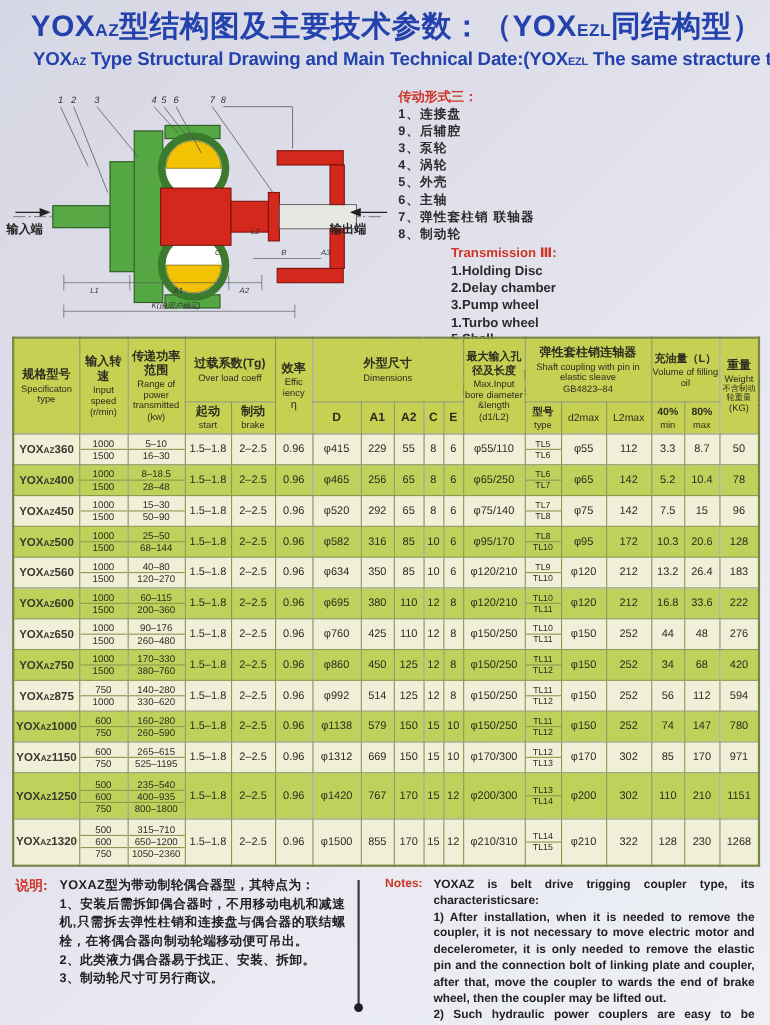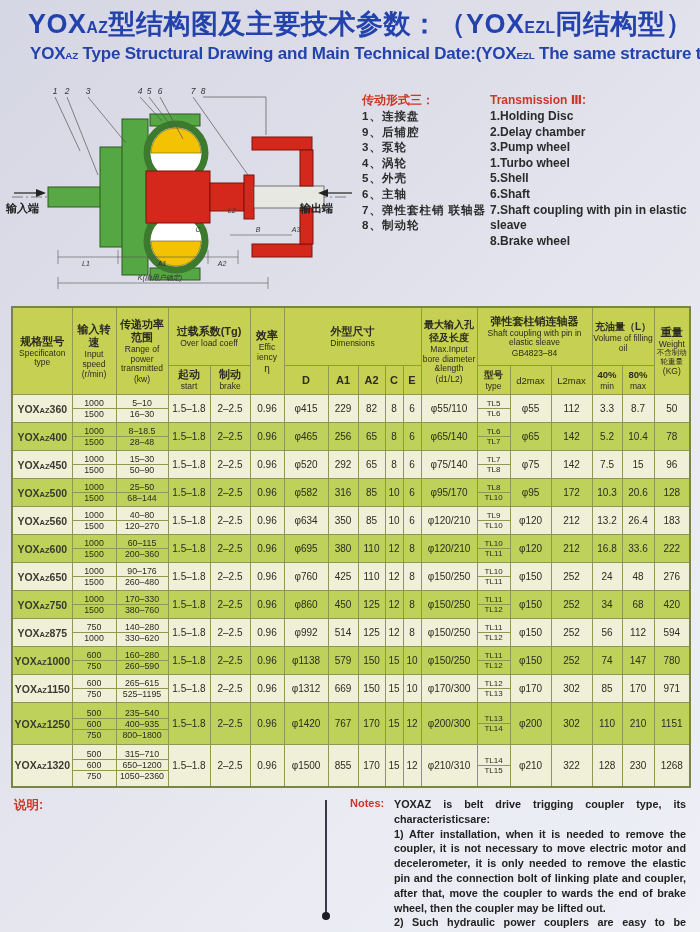--- a/index.html
+++ b/index.html
@@ -6,23 +6,23 @@
   body{width:700px;height:932px;font-family:"Liberation Sans","DejaVu Sans",sans-serif;}
   #page{position:relative;width:700px;height:932px;overflow:hidden;
     background:linear-gradient(135deg,#d6d7e4 0%,#dfdfea 35%,#e9eaf2 70%,#eef0f6 100%);}
   
   .title-zh{position:absolute;left:28px;top:6px;color:#2342ad;font-weight:bold;
     font-size:27px;letter-spacing:.5px;white-space:nowrap;}
   .title-en{position:absolute;left:30px;top:44px;color:#2342ad;font-weight:bold;
     font-size:17px;white-space:nowrap;letter-spacing:-0.2px;}
   .subsc{font-size:.58em;}
   
-  .legend{position:absolute;left:362px;top:92px;width:332px;display:flex;}
+  .legend{position:absolute;left:362px;top:80px;width:332px;display:flex;flex-direction:column;}
   .lg-col-zh{width:128px;}
-  .lg-col-en{flex:1;}
+  .lg-col-en{flex:1;margin-left:48px;}
   .lg-title{color:#cf3526;font-weight:bold;font-size:12px;line-height:16px;margin-bottom:1px;}
   .lg-item{color:#2b2b2b;font-weight:bold;font-size:11.5px;line-height:15.6px;}
   .lg-col-zh .lg-item{letter-spacing:1px;}
   .lg-col-en .lg-item{font-size:12px;}
   
   .drawing{position:absolute;left:0;top:84px;width:360px;height:218px;}
   
   .spec-table{position:absolute;left:11px;top:306px;width:678px;border-collapse:collapse;
     table-layout:fixed;border:2px solid #7a8444;}
   .spec-table th,.spec-table td{border:1px solid #8d9850;padding:0;text-align:center;
@@ -315,21 +315,21 @@
             <div class="stk">
               <div class="sl sb">5–10</div>
               <div class="sl">16–30</div>
             </div>
           </td>
           <td>1.5–1.8</td>
           <td>2–2.5</td>
           <td>0.96</td>
           <td>φ415</td>
           <td>229</td>
-          <td>82</td>
+          <td>55</td>
           <td>8</td>
           <td>6</td>
           <td>φ55/110</td>
           <td class="tl">
             <div class="stk">
               <div class="sl sb">TL5</div>
               <div class="sl">TL6</div>
             </div>
           </td>
           <td>φ55</td>
@@ -353,21 +353,21 @@
             </div>
           </td>
           <td>1.5–1.8</td>
           <td>2–2.5</td>
           <td>0.96</td>
           <td>φ465</td>
           <td>256</td>
           <td>65</td>
           <td>8</td>
           <td>6</td>
-          <td>φ65/140</td>
+          <td>φ65/250</td>
           <td class="tl">
             <div class="stk">
               <div class="sl sb">TL6</div>
               <div class="sl">TL7</div>
             </div>
           </td>
           <td>φ65</td>
           <td>142</td>
           <td>5.2</td>
           <td>10.4</td>
@@ -537,21 +537,21 @@
           <td>8</td>
           <td>φ150/250</td>
           <td class="tl">
             <div class="stk">
               <div class="sl sb">TL10</div>
               <div class="sl">TL11</div>
             </div>
           </td>
           <td>φ150</td>
           <td>252</td>
-          <td>24</td>
+          <td>44</td>
           <td>48</td>
           <td>276</td>
         </tr>
         <tr class="rg prod">
           <td class="spec"><span>YOX</span><span class="sp2">AZ</span><span>750</span></td>
           <td>
             <div class="stk">
               <div class="sl sb">1000</div>
               <div class="sl">1500</div>
             </div>
@@ -761,20 +761,26 @@
           <td>128</td>
           <td>230</td>
           <td>1268</td>
         </tr>
       </tbody>
   </table>
 
   <div class="notes">
     <div class="notes-zh">
       <span class="notes-label">说明:</span>
+      <div>
+          <div class="note-line">YOXAZ型为带动制轮偶合器型，其特点为：</div>
+          <div class="note-line">1、安装后需拆卸偶合器时，不用移动电机和减速机,只需拆去弹性柱销和连接盘与偶合器的联结螺栓，在将偶合器向制动轮端移动便可吊出。</div>
+          <div class="note-line">2、此类液力偶合器易于找正、安装、拆卸。</div>
+          <div class="note-line">3、制动轮尺寸可另行商议。</div>
+        </div>
     </div>
     <div class="notes-en">
       <span class="notes-label">Notes:</span>
       <div>
           <div class="note-line">YOXAZ is belt drive trigging coupler type, its characteristicsare:</div>
           <div class="note-line">1) After installation, when it is needed to remove the coupler, it is not necessary to move electric motor and decelerometer, it is only needed to remove the elastic pin and the connection bolt of linking plate and coupler, after that, move the coupler to wards the end of brake wheel, then the coupler may be lifted out.</div>
           <div class="note-line">2) Such hydraulic power couplers are easy to be captured and removed.</div>
         </div>
     </div>
   </div>

